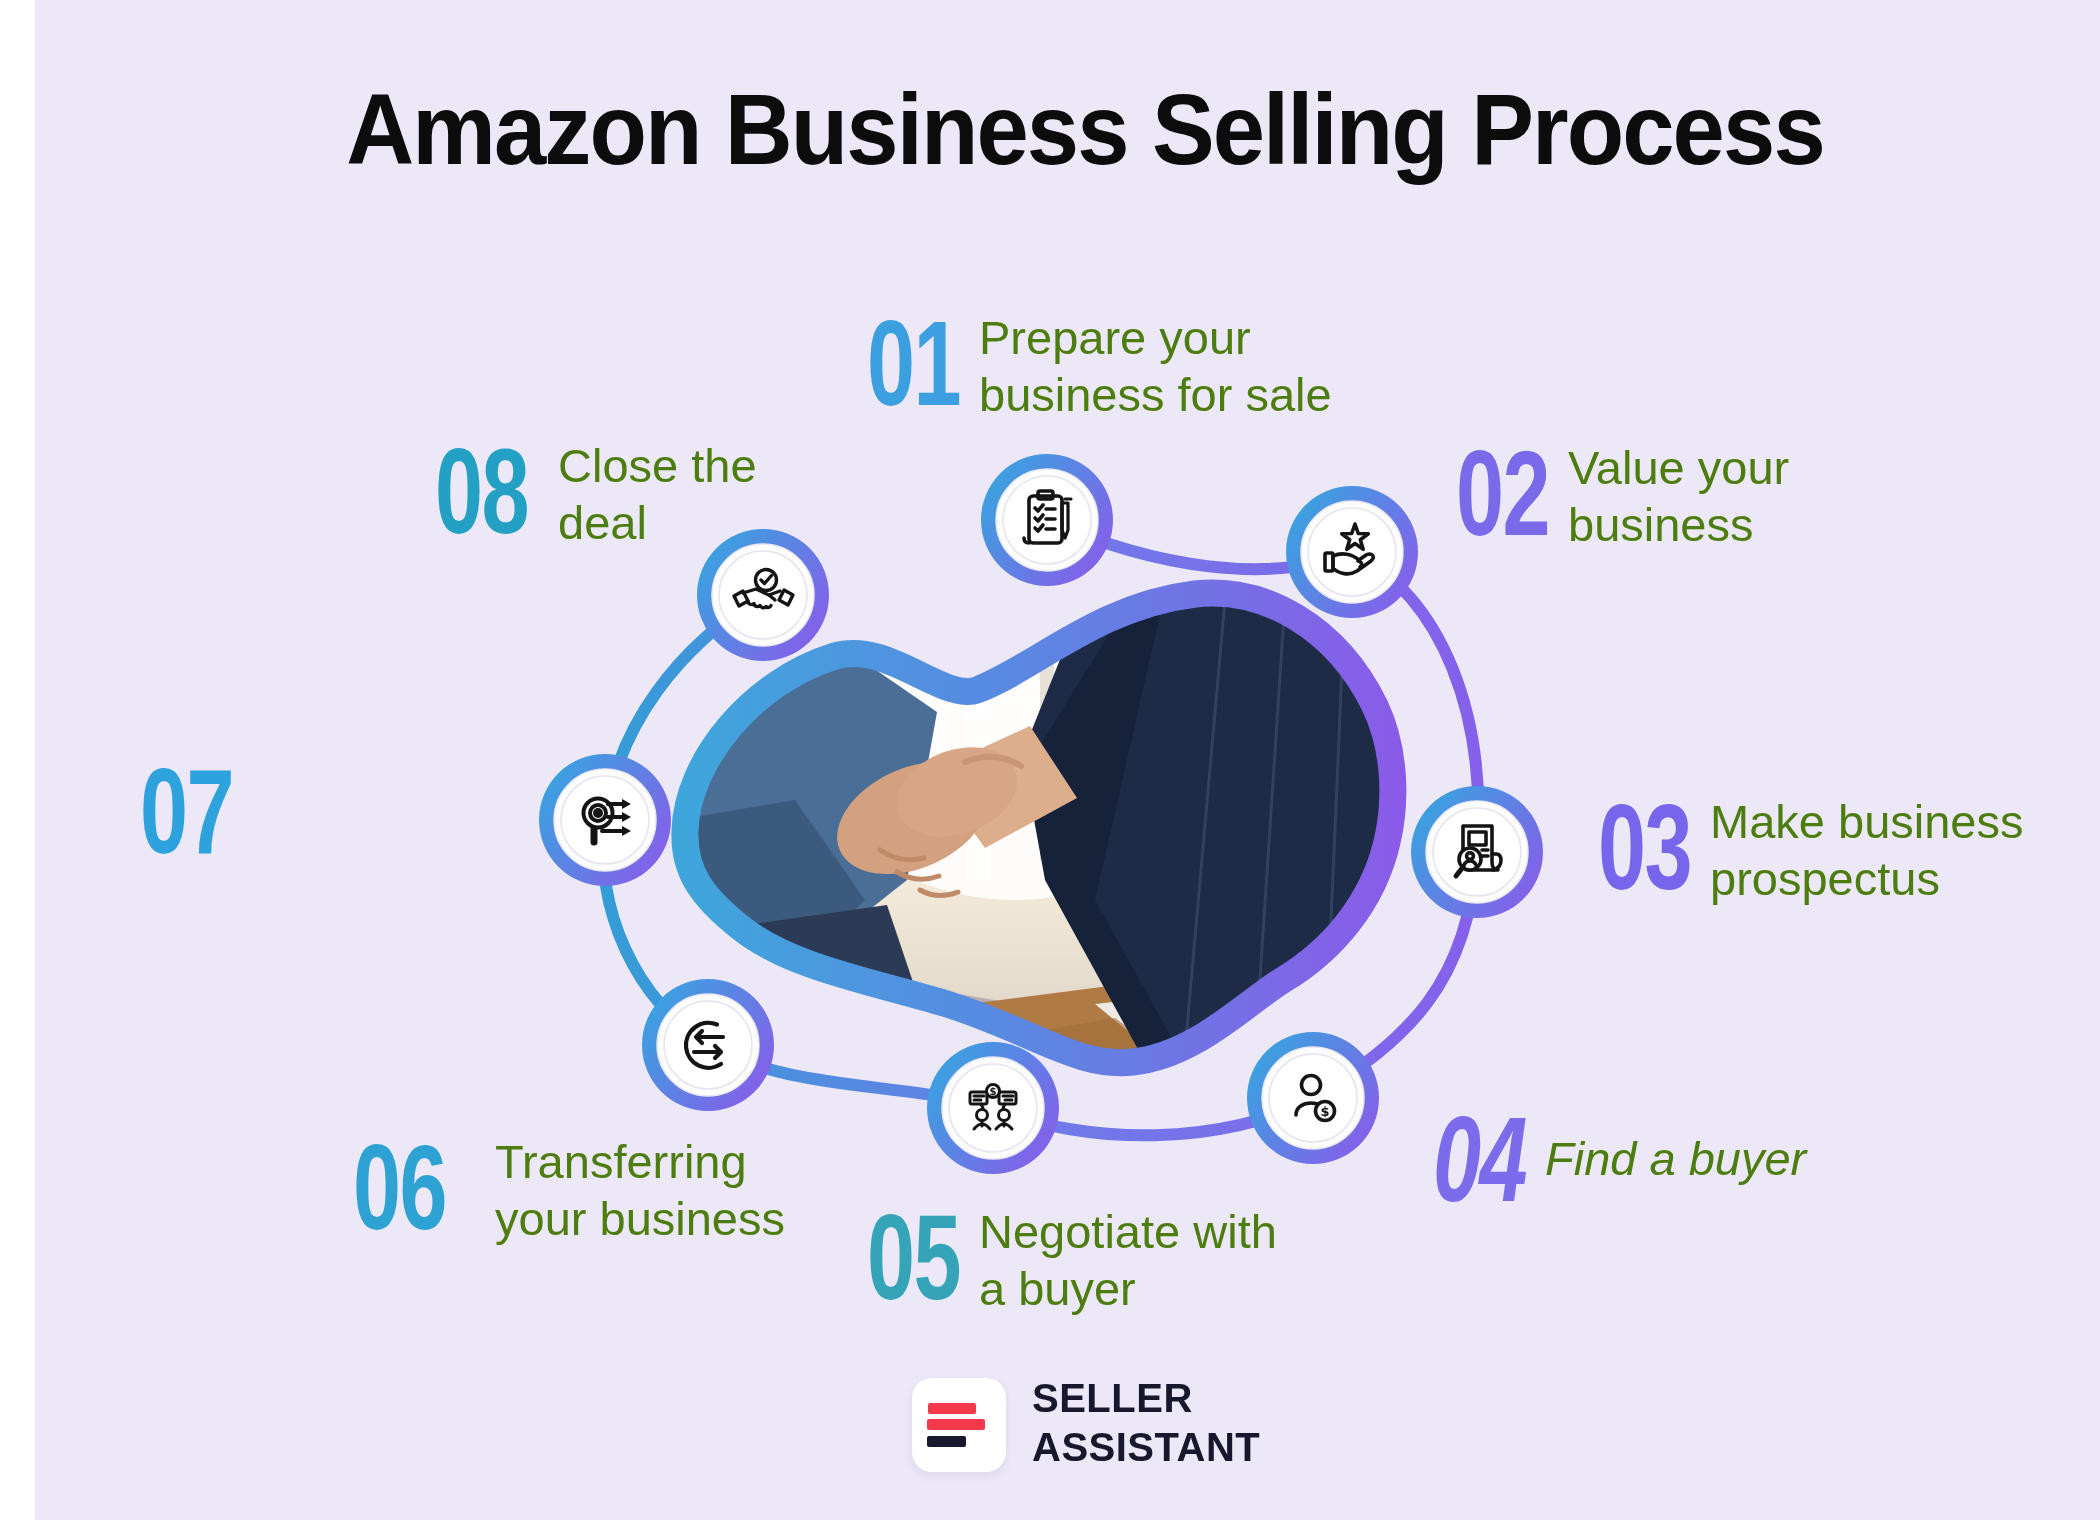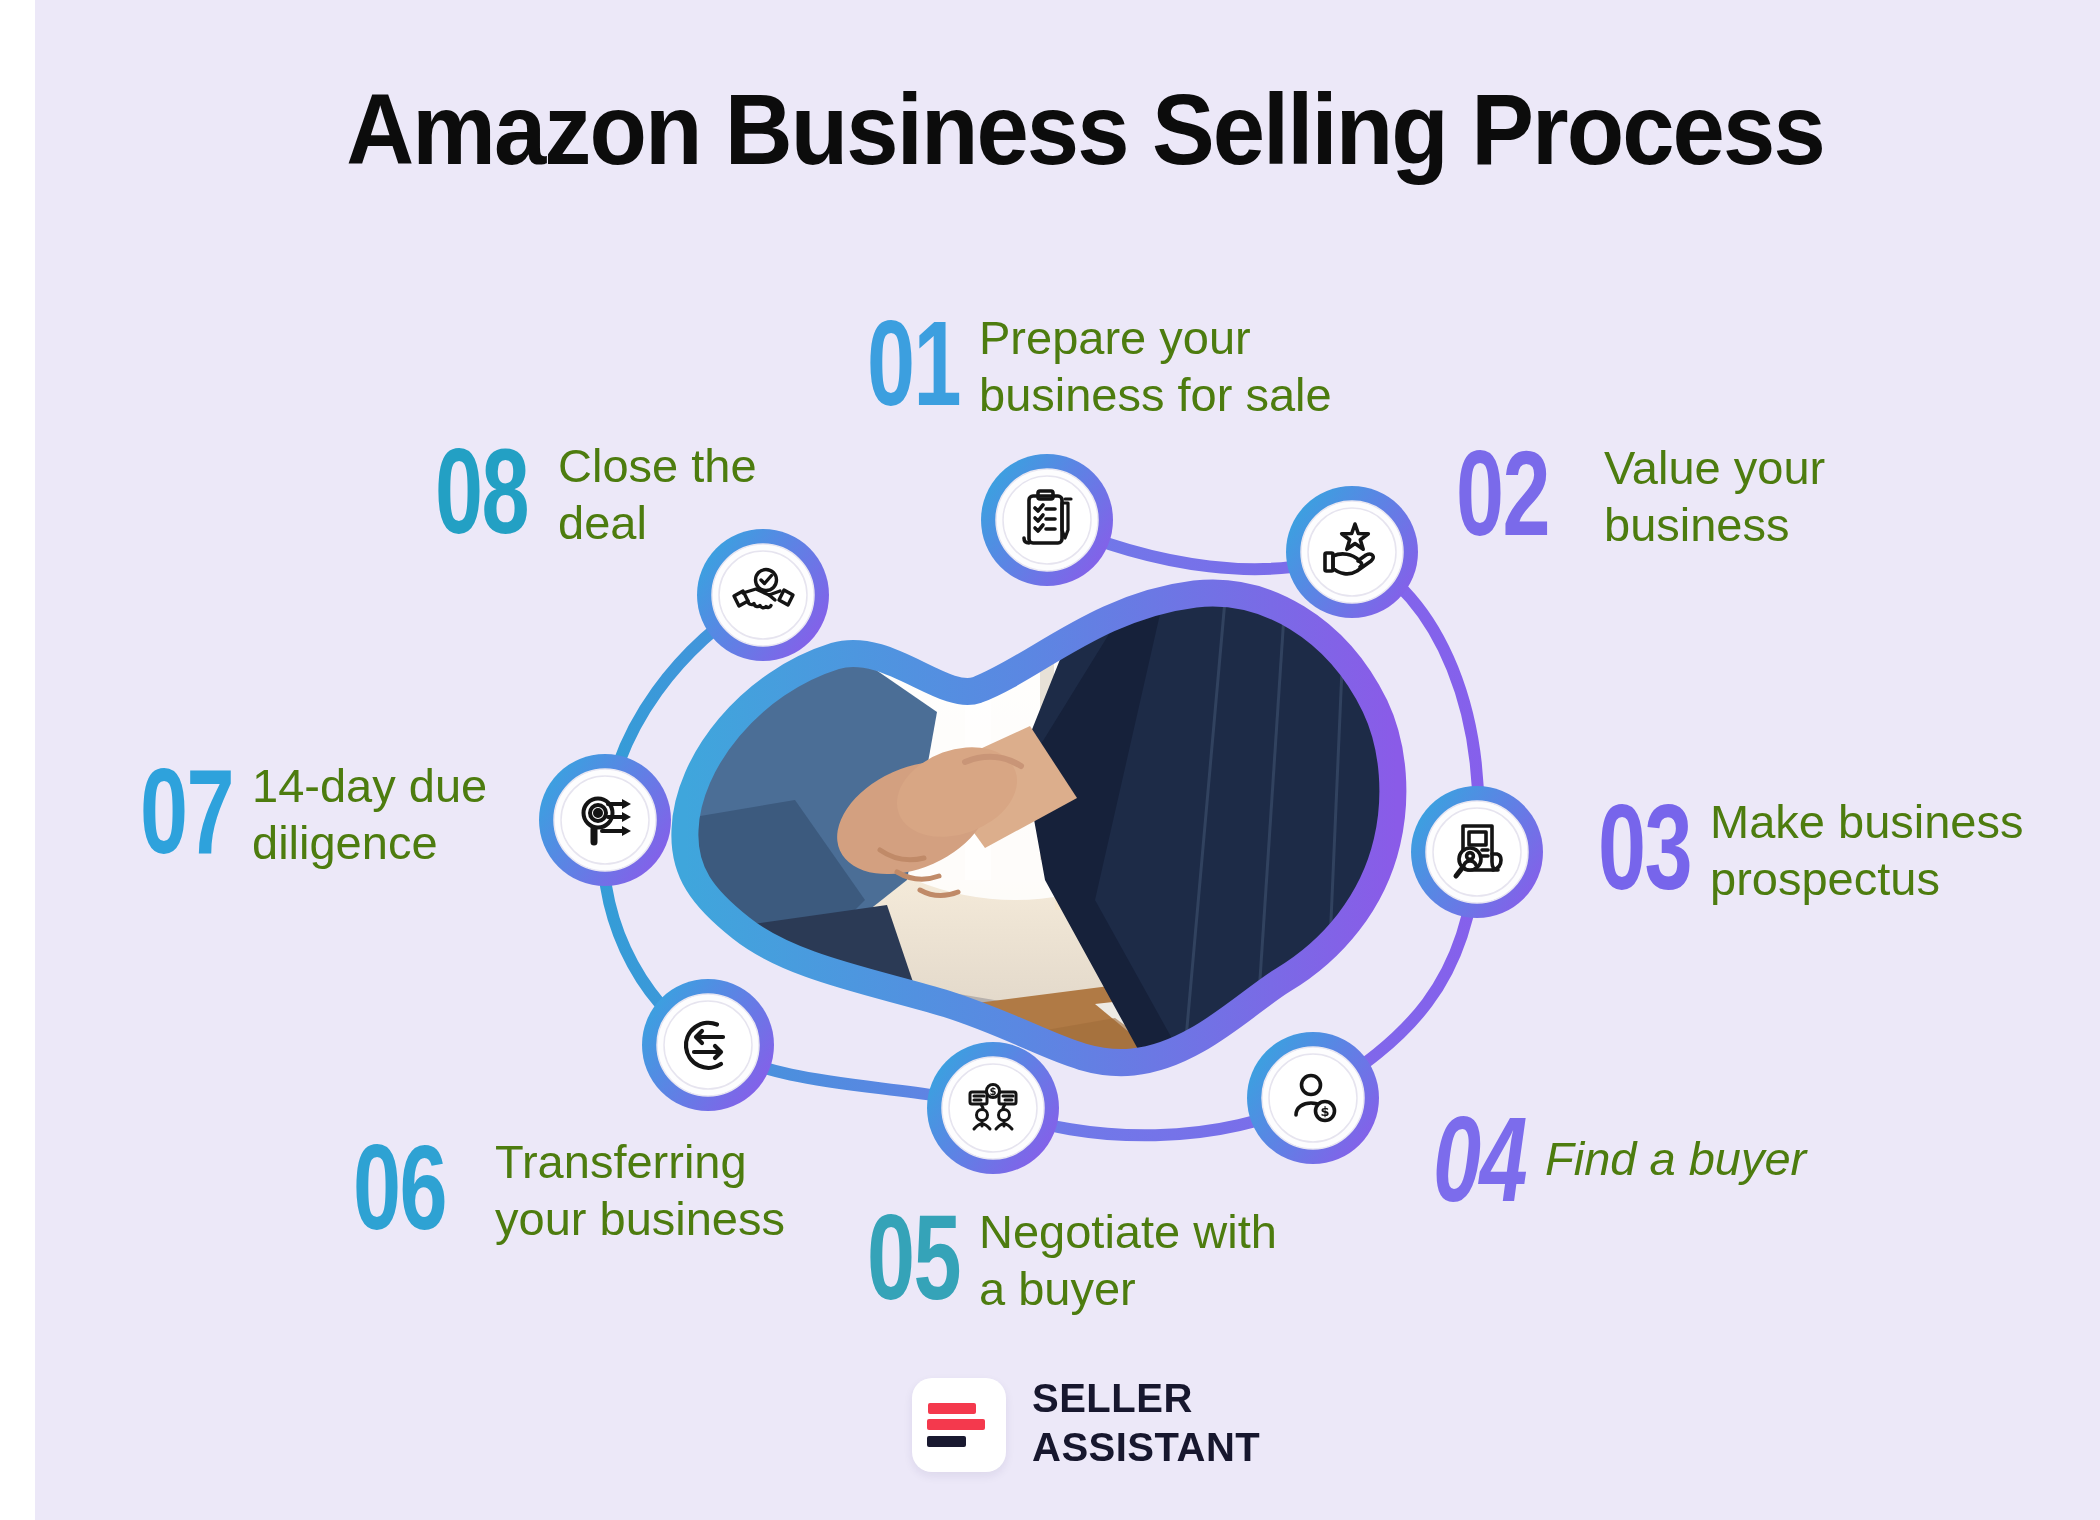--- a/index.html
+++ b/index.html
@@ -226,21 +226,21 @@
         <path d="M 6,0 l 6,5"></path>
       </g>
     </g>
   </svg>
 
   <div class="step" style="left:832px;top:318px;">
     <span class="num" style="color: rgb(60, 159, 223);">01</span>
     <div class="label">Prepare your
 business for sale</div>
   </div>
-  <div class="step" style="left:1421px;top:448px;gap:36px;">
+  <div class="step" style="left:1421px;top:448px;">
     <span class="num" style="color: rgb(122, 106, 234);">02</span>
     <div class="label">Value your
 business</div>
   </div>
   <div class="step" style="left:1563px;top:802px;">
     <span class="num" style="color: rgb(119, 101, 235);">03</span>
     <div class="label">Make business
 prospectus</div>
   </div>
   <div class="step" style="left:1398px;top:1114px;font-style:italic;">
@@ -252,22 +252,20 @@
     <div class="label">Negotiate with
 a buyer</div>
   </div>
   <div class="step" style="left:318px;top:1142px;gap:30px;">
     <span class="num" style="color: rgb(46, 162, 211);">06</span>
     <div class="label">Transferring
 your business</div>
   </div>
   <div class="step" style="left:105px;top:766px;">
     <span class="num" style="color: rgb(46, 162, 220);">07</span>
-    <div class="label">14-day due
-diligence</div>
   </div>
   <div class="step" style="left:400px;top:446px;gap:11px;">
     <span class="num" style="color: rgb(35, 160, 196);">08</span>
     <div class="label">Close the
 deal</div>
   </div>
 
   <div class="logo">
     <div class="logo-mark">
       <div class="logo-bar b1" style="background: rgb(244, 57, 77);"></div>

